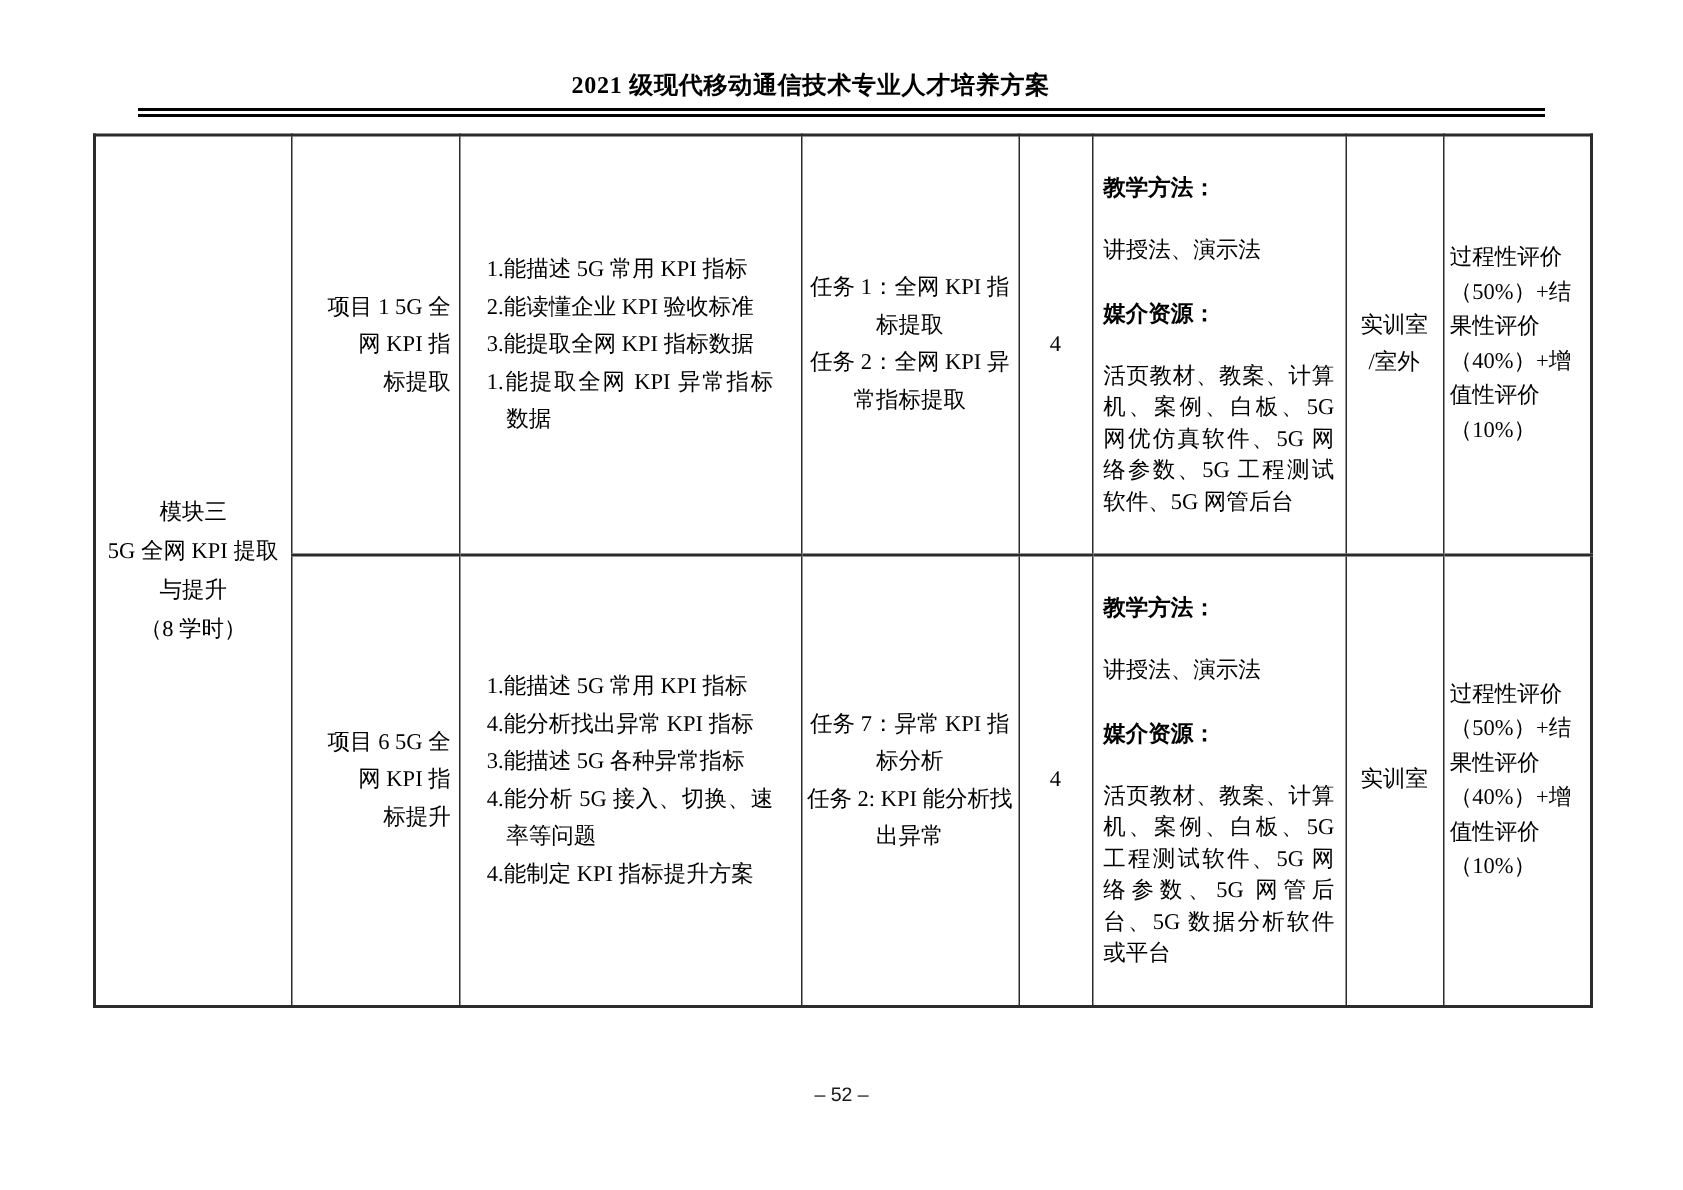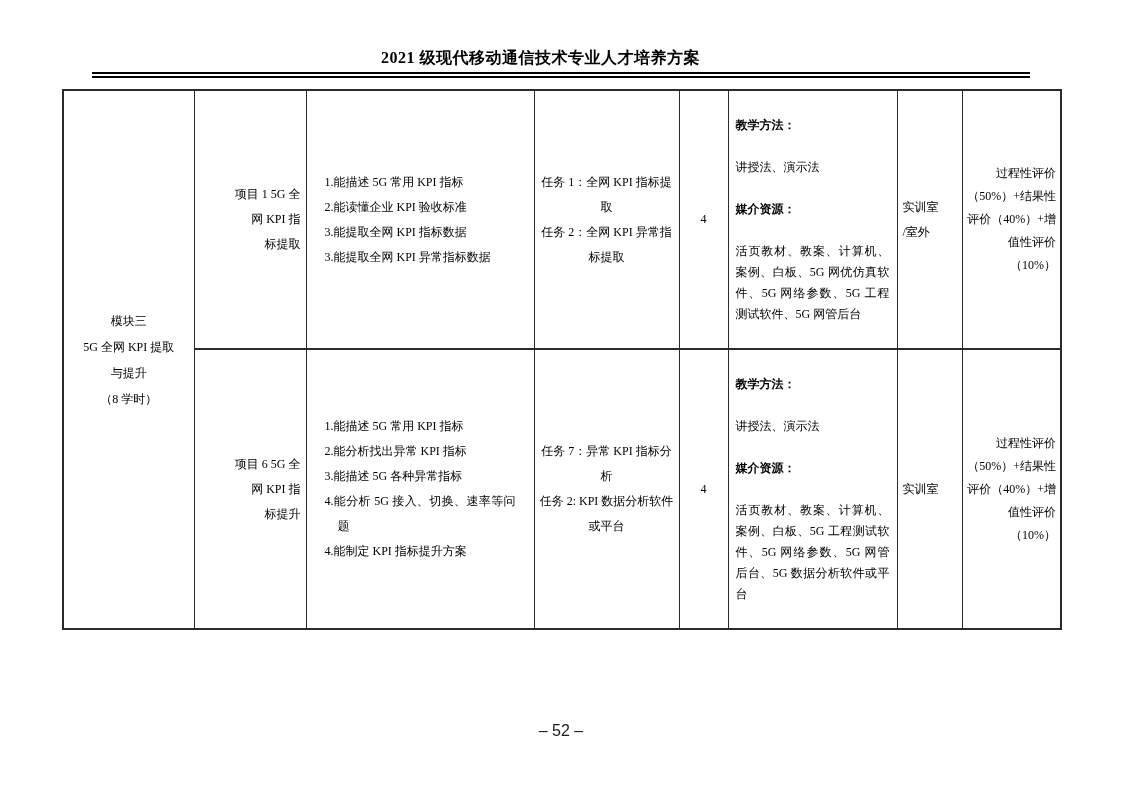--- a/index.html
+++ b/index.html
@@ -7,39 +7,39 @@
        font-family:"Liberation Serif","DejaVu Serif",serif;color:#000;}
   .page{position:absolute;inset:0;background:#ffffff;}
 
   .header-title{position:absolute;top:48px;left:0;width:1081px;text-align:center;
        font-weight:bold;font-size:16px;line-height:20px;letter-spacing:0.5px;}
   .header-rule{position:absolute;top:72px;left:92px;width:938px;height:2px;
        border-top:2.5px solid #000;border-bottom:2px solid #000;}
 
   table.plan-table{position:absolute;top:89px;left:62px;width:998px;
        border-collapse:collapse;table-layout:fixed;border:2px solid #2b2b2b;}
-  td{border:1px solid #2b2b2b;vertical-align:middle;font-size:12px;line-height:25px;
+  td{border:1px solid #2b2b2b;vertical-align:middle;font-size:15px;line-height:25px;
        padding:2px 5px;white-space:pre-line;overflow:hidden;margin-top:24px;}
   tr.row-1 td{height:168px;}
   tr.row-2 td{height:184px;border-top-width:2px;}
 
   td.module-cell{font-weight:normal;text-align:center;line-height:26px;}
   td.project-cell{text-align:right;}
   td.objectives-cell{text-align:left;padding:2px 18px;}
   .objectives-cell .item{padding-left:13px;text-indent:-13px;text-align:justify;}
   td.tasks-cell{text-align:center;padding:2px 1px;}
   td.hours-cell{text-align:center;}
   td.methods-cell{vertical-align:top;line-height:21px;padding:3px 7px 2px 7px;text-align:left;}
   .methods-cell .lbl{font-weight:bold;font-family:"Liberation Sans","DejaVu Sans",sans-serif;}
   .methods-cell .res{text-align:justify;}
-  td.location-cell{}
-  td.evaluation-cell{text-align:right;line-height:23px;padding:2px 4px;}
+  td.location-cell{text-align:center;}
+  td.evaluation-cell{text-align:left;line-height:23px;padding:2px 4px;}
 
   .footer{position:absolute;top:722px;left:0;width:1122px;text-align:center;
-       font-family:"Liberation Sans","DejaVu Sans",sans-serif;font-size:16px;color:#1a1a1a;}
+       font-family:"Liberation Sans","DejaVu Sans",sans-serif;font-size:13px;color:#1a1a1a;}
 </style>
 </head>
 <body>
 
 <div class="page">
 
   <div class="header-title">2021 级现代移动通信技术专业人才培养方案</div>
   <div class="header-rule"></div>
 
   <table class="plan-table">
@@ -55,39 +55,39 @@
     </colgroup>
     <tbody>
       <tr class="row-1">
         <td class="module-cell" rowspan="2">模块三
 5G 全网 KPI 提取
 与提升
 （8 学时）</td>
         <td class="project-cell">项目 1 5G 全
 网 KPI 指
 标提取</td>
-        <td class="objectives-cell"><div class="item">1.能描述 5G 常用 KPI 指标</div><div class="item">2.能读懂企业 KPI 验收标准</div><div class="item">3.能提取全网 KPI 指标数据</div><div class="item">3.能提取全网 KPI 异常指标数据</div></td>
+        <td class="objectives-cell"><div class="item">1.能描述 5G 常用 KPI 指标</div><div class="item">2.能读懂企业 KPI 验收标准</div><div class="item">3.能提取全网 KPI 指标数据</div><div class="item">1.能提取全网 KPI 异常指标数据</div></td>
         <td class="tasks-cell"><div class="item">任务 1：全网 KPI 指标提取</div><div class="item">任务 2：全网 KPI 异常指标提取</div></td>
         <td class="hours-cell">4</td>
         <td class="methods-cell">
           <div class="lbl">教学方法：</div>
           <div>讲授法、演示法</div>
           <div class="lbl">媒介资源：</div>
           <div class="res">活页教材、教案、计算机、案例、白板、5G 网优仿真软件、5G 网络参数、5G 工程测试软件、5G 网管后台</div>
         </td>
         <td class="location-cell">实训室
 /室外</td>
         <td class="evaluation-cell">过程性评价（50%）+结果性评价（40%）+增值性评价（10%）</td>
       </tr>
       <tr class="row-2">
         <td class="project-cell">项目 6 5G 全
 网 KPI 指
 标提升</td>
-        <td class="objectives-cell"><div class="item">1.能描述 5G 常用 KPI 指标</div><div class="item">2.能分析找出异常 KPI 指标</div><div class="item">3.能描述 5G 各种异常指标</div><div class="item">4.能分析 5G 接入、切换、速率等问题</div><div class="item">4.能制定 KPI 指标提升方案</div></td>
-        <td class="tasks-cell"><div class="item">任务 7：异常 KPI 指标分析</div><div class="item">任务 2: KPI 数据分析软件或平台</div></td>
+        <td class="objectives-cell"><div class="item">1.能描述 5G 常用 KPI 指标</div><div class="item">4.能分析找出异常 KPI 指标</div><div class="item">3.能描述 5G 各种异常指标</div><div class="item">4.能分析 5G 接入、切换、速率等问题</div><div class="item">4.能制定 KPI 指标提升方案</div></td>
+        <td class="tasks-cell"><div class="item">任务 7：异常 KPI 指标分析</div><div class="item">任务 2: KPI 能分析找出异常</div></td>
         <td class="hours-cell">4</td>
         <td class="methods-cell">
           <div class="lbl">教学方法：</div>
           <div>讲授法、演示法</div>
           <div class="lbl">媒介资源：</div>
           <div class="res">活页教材、教案、计算机、案例、白板、5G 工程测试软件、5G 网络参数、5G 网管后台、5G 数据分析软件或平台</div>
         </td>
         <td class="location-cell">实训室</td>
         <td class="evaluation-cell">过程性评价（50%）+结果性评价（40%）+增值性评价（10%）</td>
       </tr>

